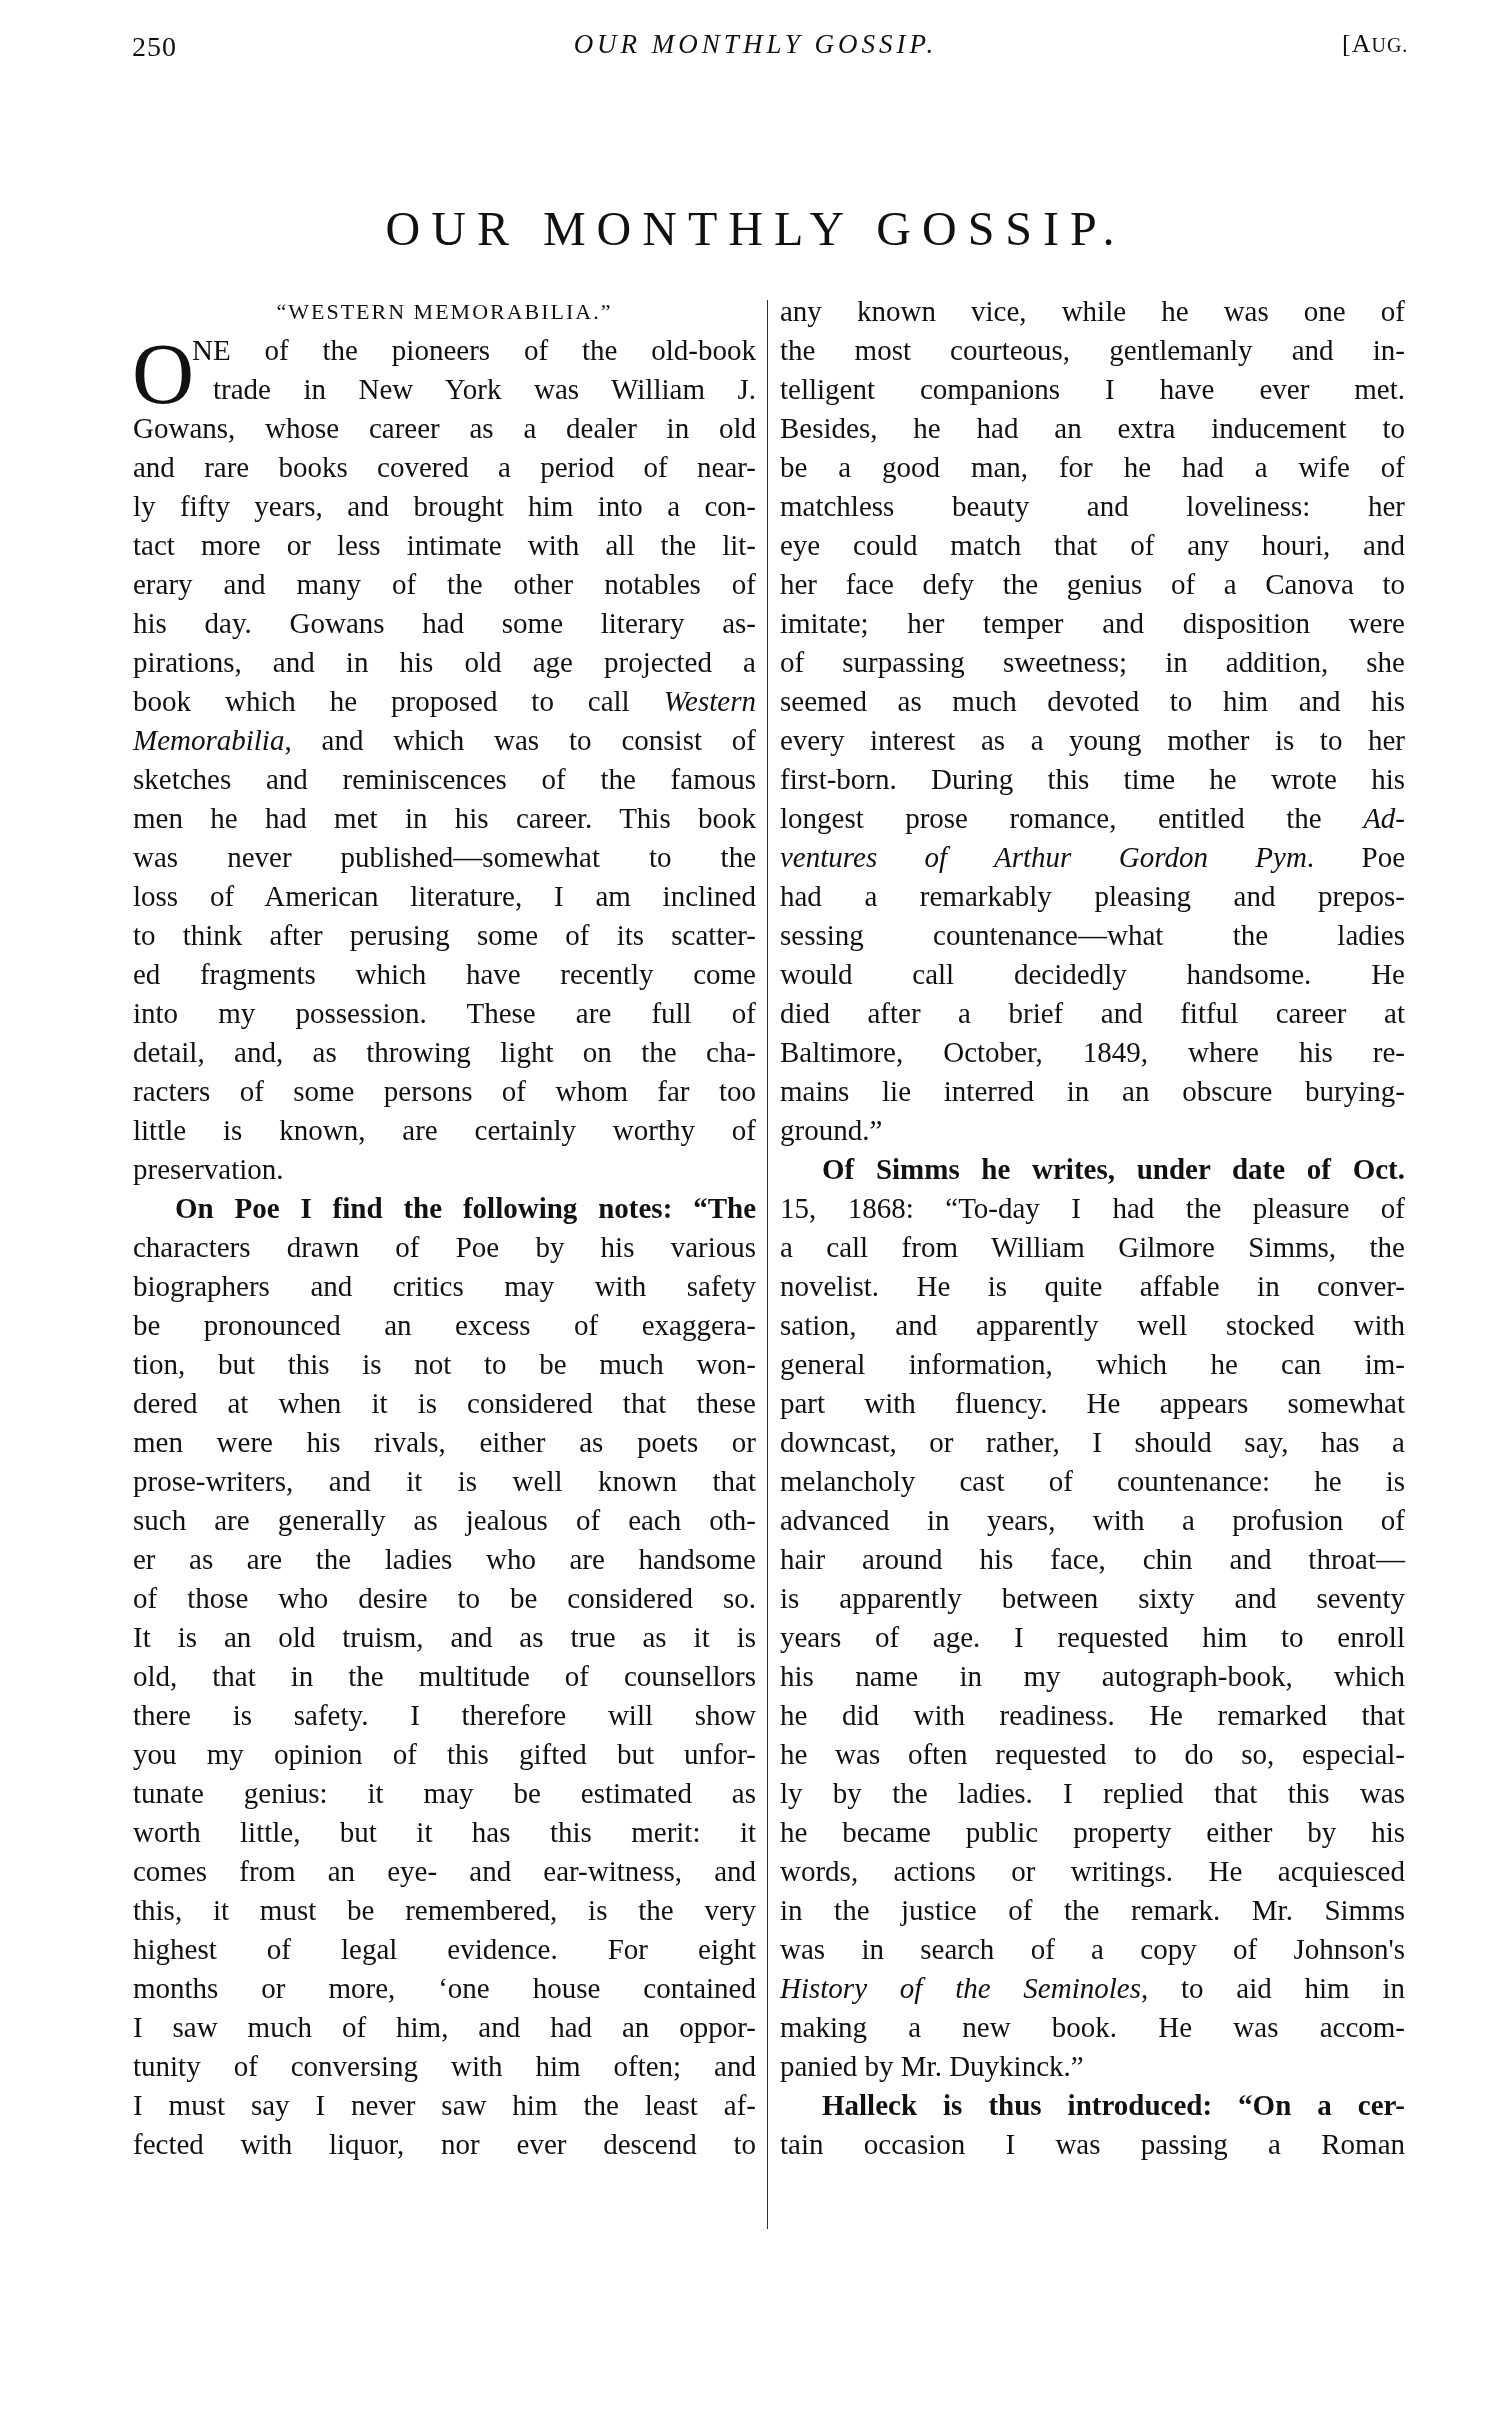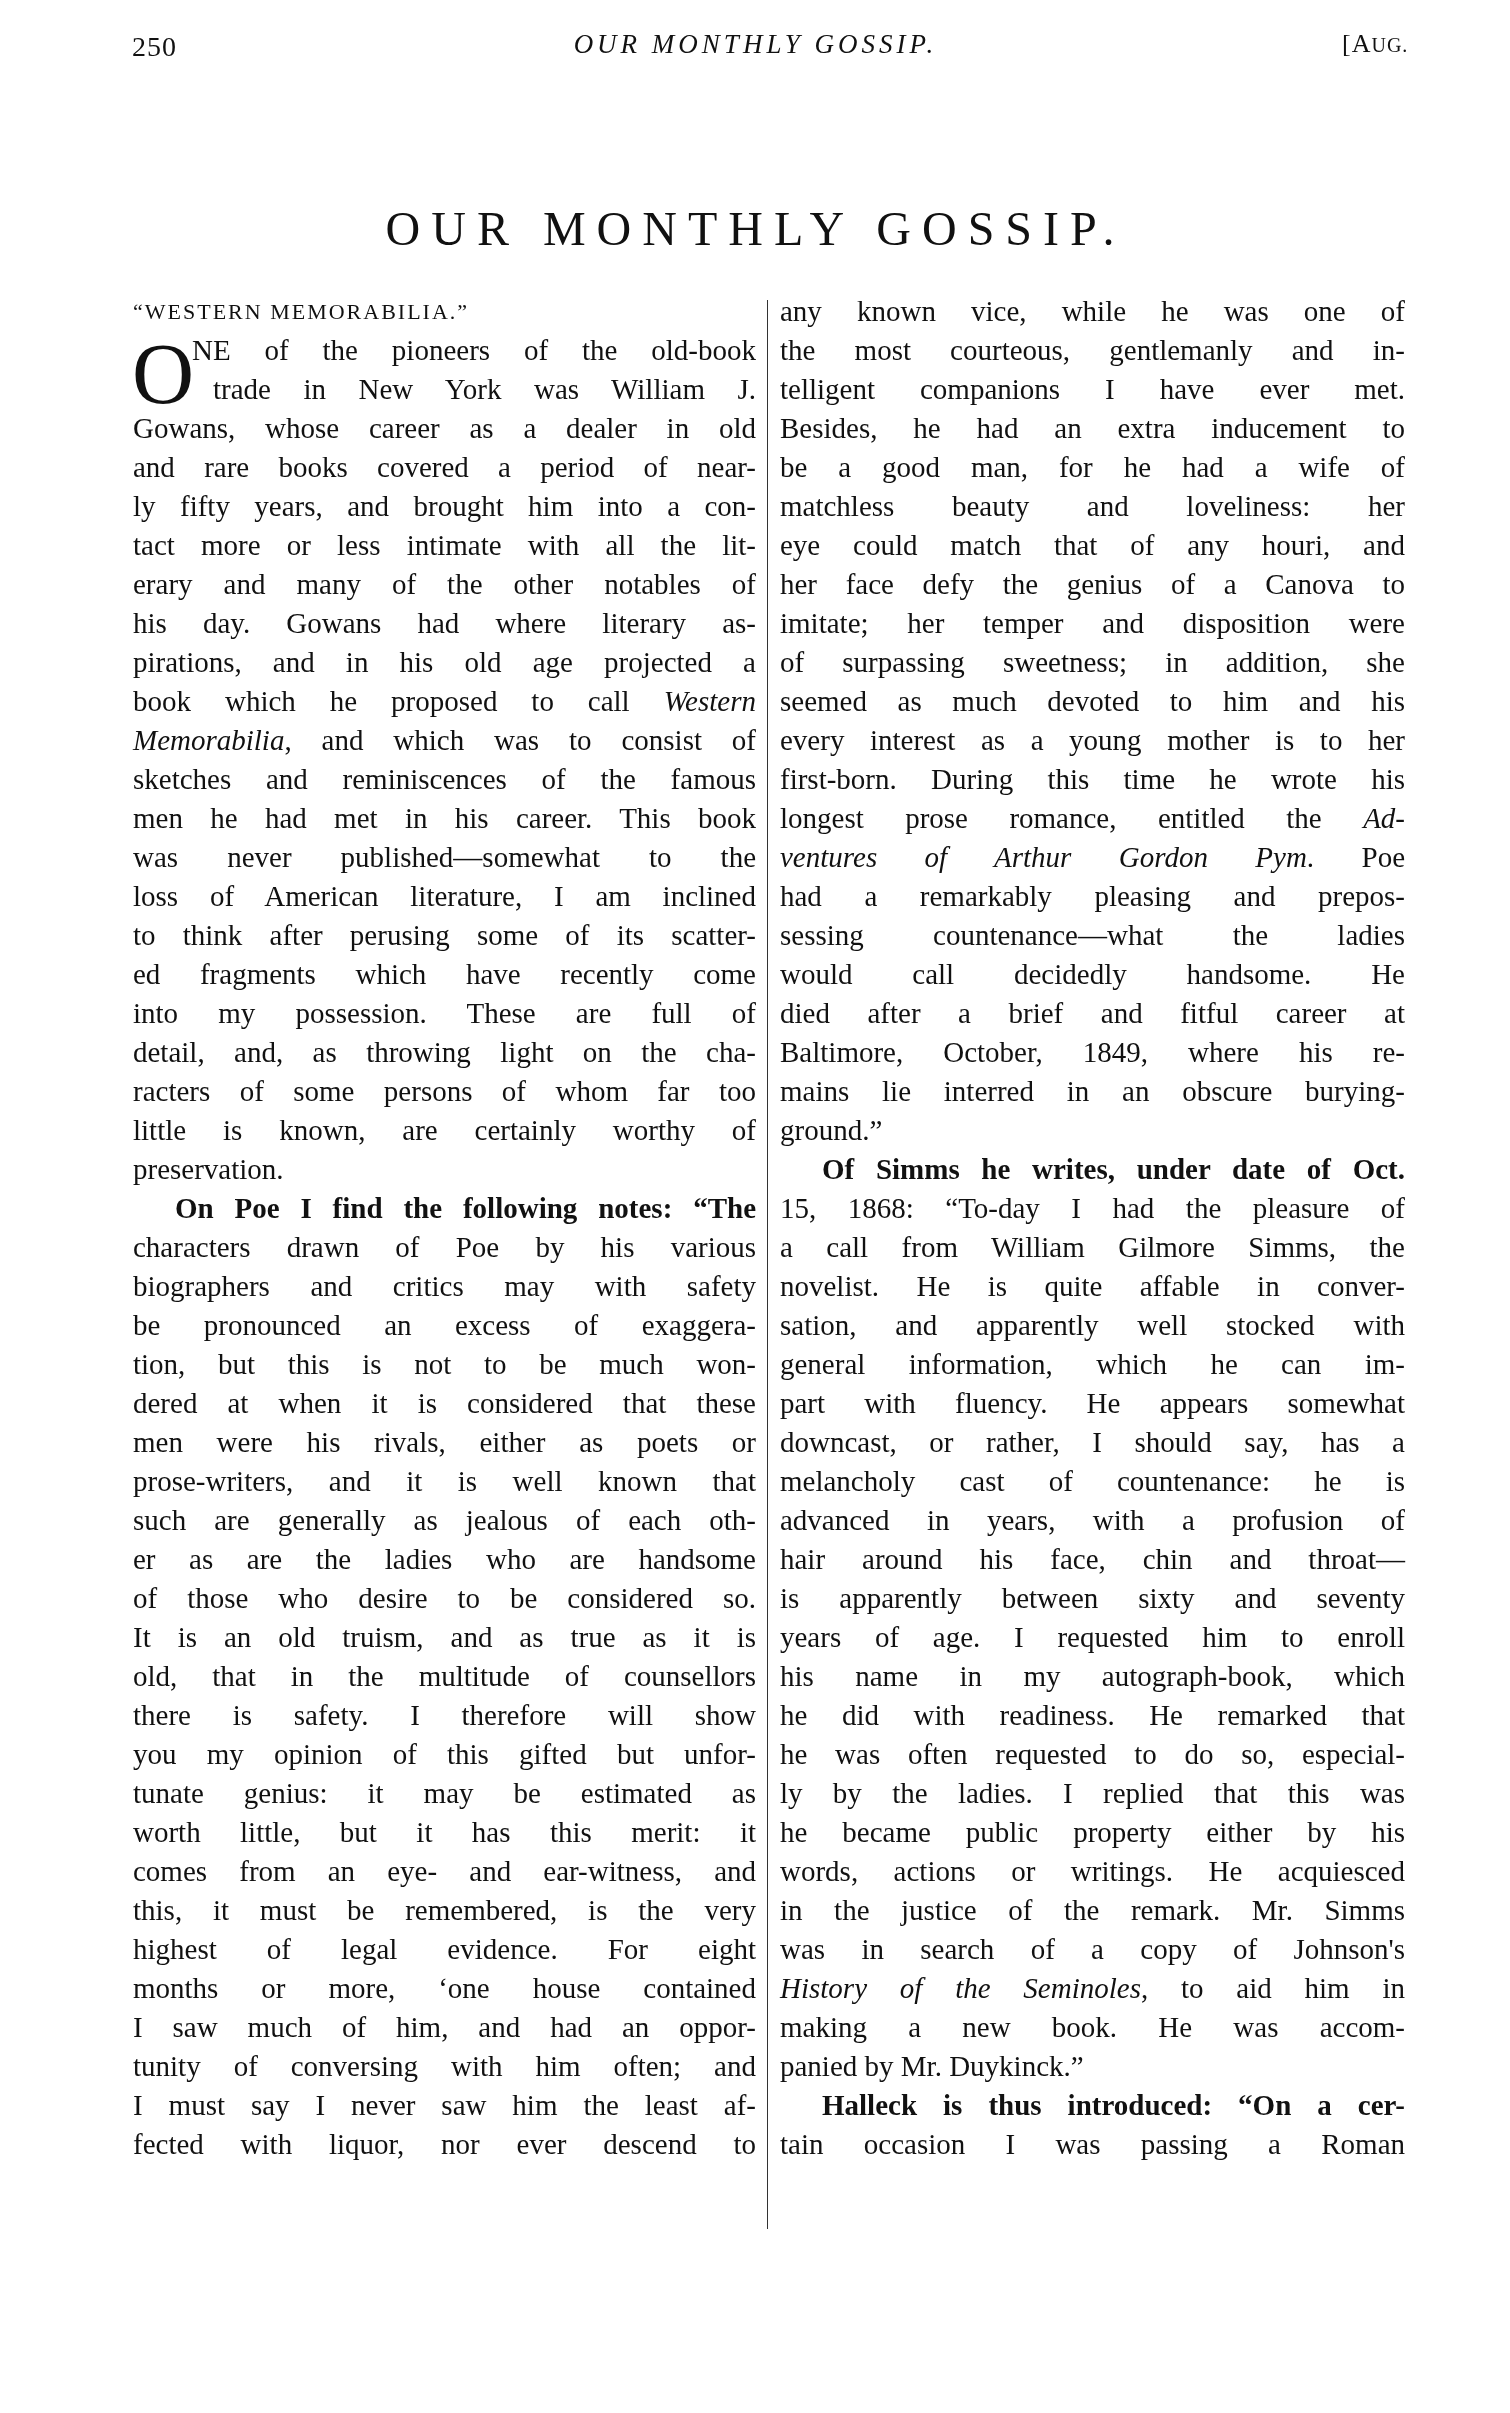--- a/index.html
+++ b/index.html
@@ -12,21 +12,21 @@
   .running-title { position: absolute; left: 0; width: 1511px; top: 3px; text-align: center;
     font-style: italic; font-size: 27px; letter-spacing: 4px; }
   .running-month { position: absolute; left: 1342px; top: 3px; font-size: 26px; letter-spacing: 1px; }
   .running-month .sc { font-size: 20px; font-family: Liberation Serif, serif; }
   .article-title { position: absolute; top: 201px; left: 0; width: 1511px; text-align: center;
     font-size: 48px; letter-spacing: 11px; font-weight: normal; margin: 0; }
   .column { position: absolute; top: 292px; font-size: 29px; line-height: 39px; }
   .col-left { left: 133px; width: 623px; }
   .col-right { left: 780px; width: 625px; }
   .column-rule { position: absolute; left: 767px; top: 300px; width: 1px; height: 1929px; background: #333; }
-  .section-heading { text-align: left; font-size: 22px; letter-spacing: 2px; height: 39px; line-height: 40px; }
+  .section-heading { text-align: center; font-size: 22px; letter-spacing: 2px; height: 39px; line-height: 40px; }
   .line { display: block; white-space: nowrap; text-align: justify; text-align-last: justify; height: 39px; }
   .line.last { text-align-last: left; }
   .line.indent { padding-left: 42px; font-weight: bold; }
   .dropcap-line { position: relative; }
   .dropcap { position: absolute; left: -1px; top: 6px; font-size: 86px; line-height: 75px; }
   .dc-pad { padding-left: 59px; }
   .dc-pad2 { padding-left: 80px; }
   i { font-style: italic; font-family: Liberation Serif, serif; }
 </style>
 </head>
@@ -43,21 +43,21 @@
 <div class="column col-left">
   <div class="section-heading">“WESTERN MEMORABILIA.”</div>
   <div id="left-lines">
       <span class="line dropcap-line dc-pad"><span class="dropcap">O</span><span>NE of the pioneers of the old-book</span></span>
       <span class="line dc-pad2"><span>trade in New York was William J.</span></span>
       <span class="line"><span>Gowans, whose career as a dealer in old</span></span>
       <span class="line"><span>and rare books covered a period of near-</span></span>
       <span class="line"><span>ly fifty years, and brought him into a con-</span></span>
       <span class="line"><span>tact more or less intimate with all the lit-</span></span>
       <span class="line"><span>erary and many of the other notables of</span></span>
-      <span class="line"><span>his day.  Gowans had where literary as-</span></span>
+      <span class="line"><span>his day.  Gowans had some literary as-</span></span>
       <span class="line"><span>pirations, and in his old age projected a</span></span>
       <span class="line"><span>book which he proposed to call </span><i>Western</i></span>
       <span class="line"><i>Memorabilia</i><span>, and which was to consist of</span></span>
       <span class="line"><span>sketches and reminiscences of the famous</span></span>
       <span class="line"><span>men he had met in his career.  This book</span></span>
       <span class="line"><span>was never published—somewhat to the</span></span>
       <span class="line"><span>loss of American literature, I am inclined</span></span>
       <span class="line"><span>to think after perusing some of its scatter-</span></span>
       <span class="line"><span>ed fragments which have recently come</span></span>
       <span class="line"><span>into my possession.  These are full of</span></span>

